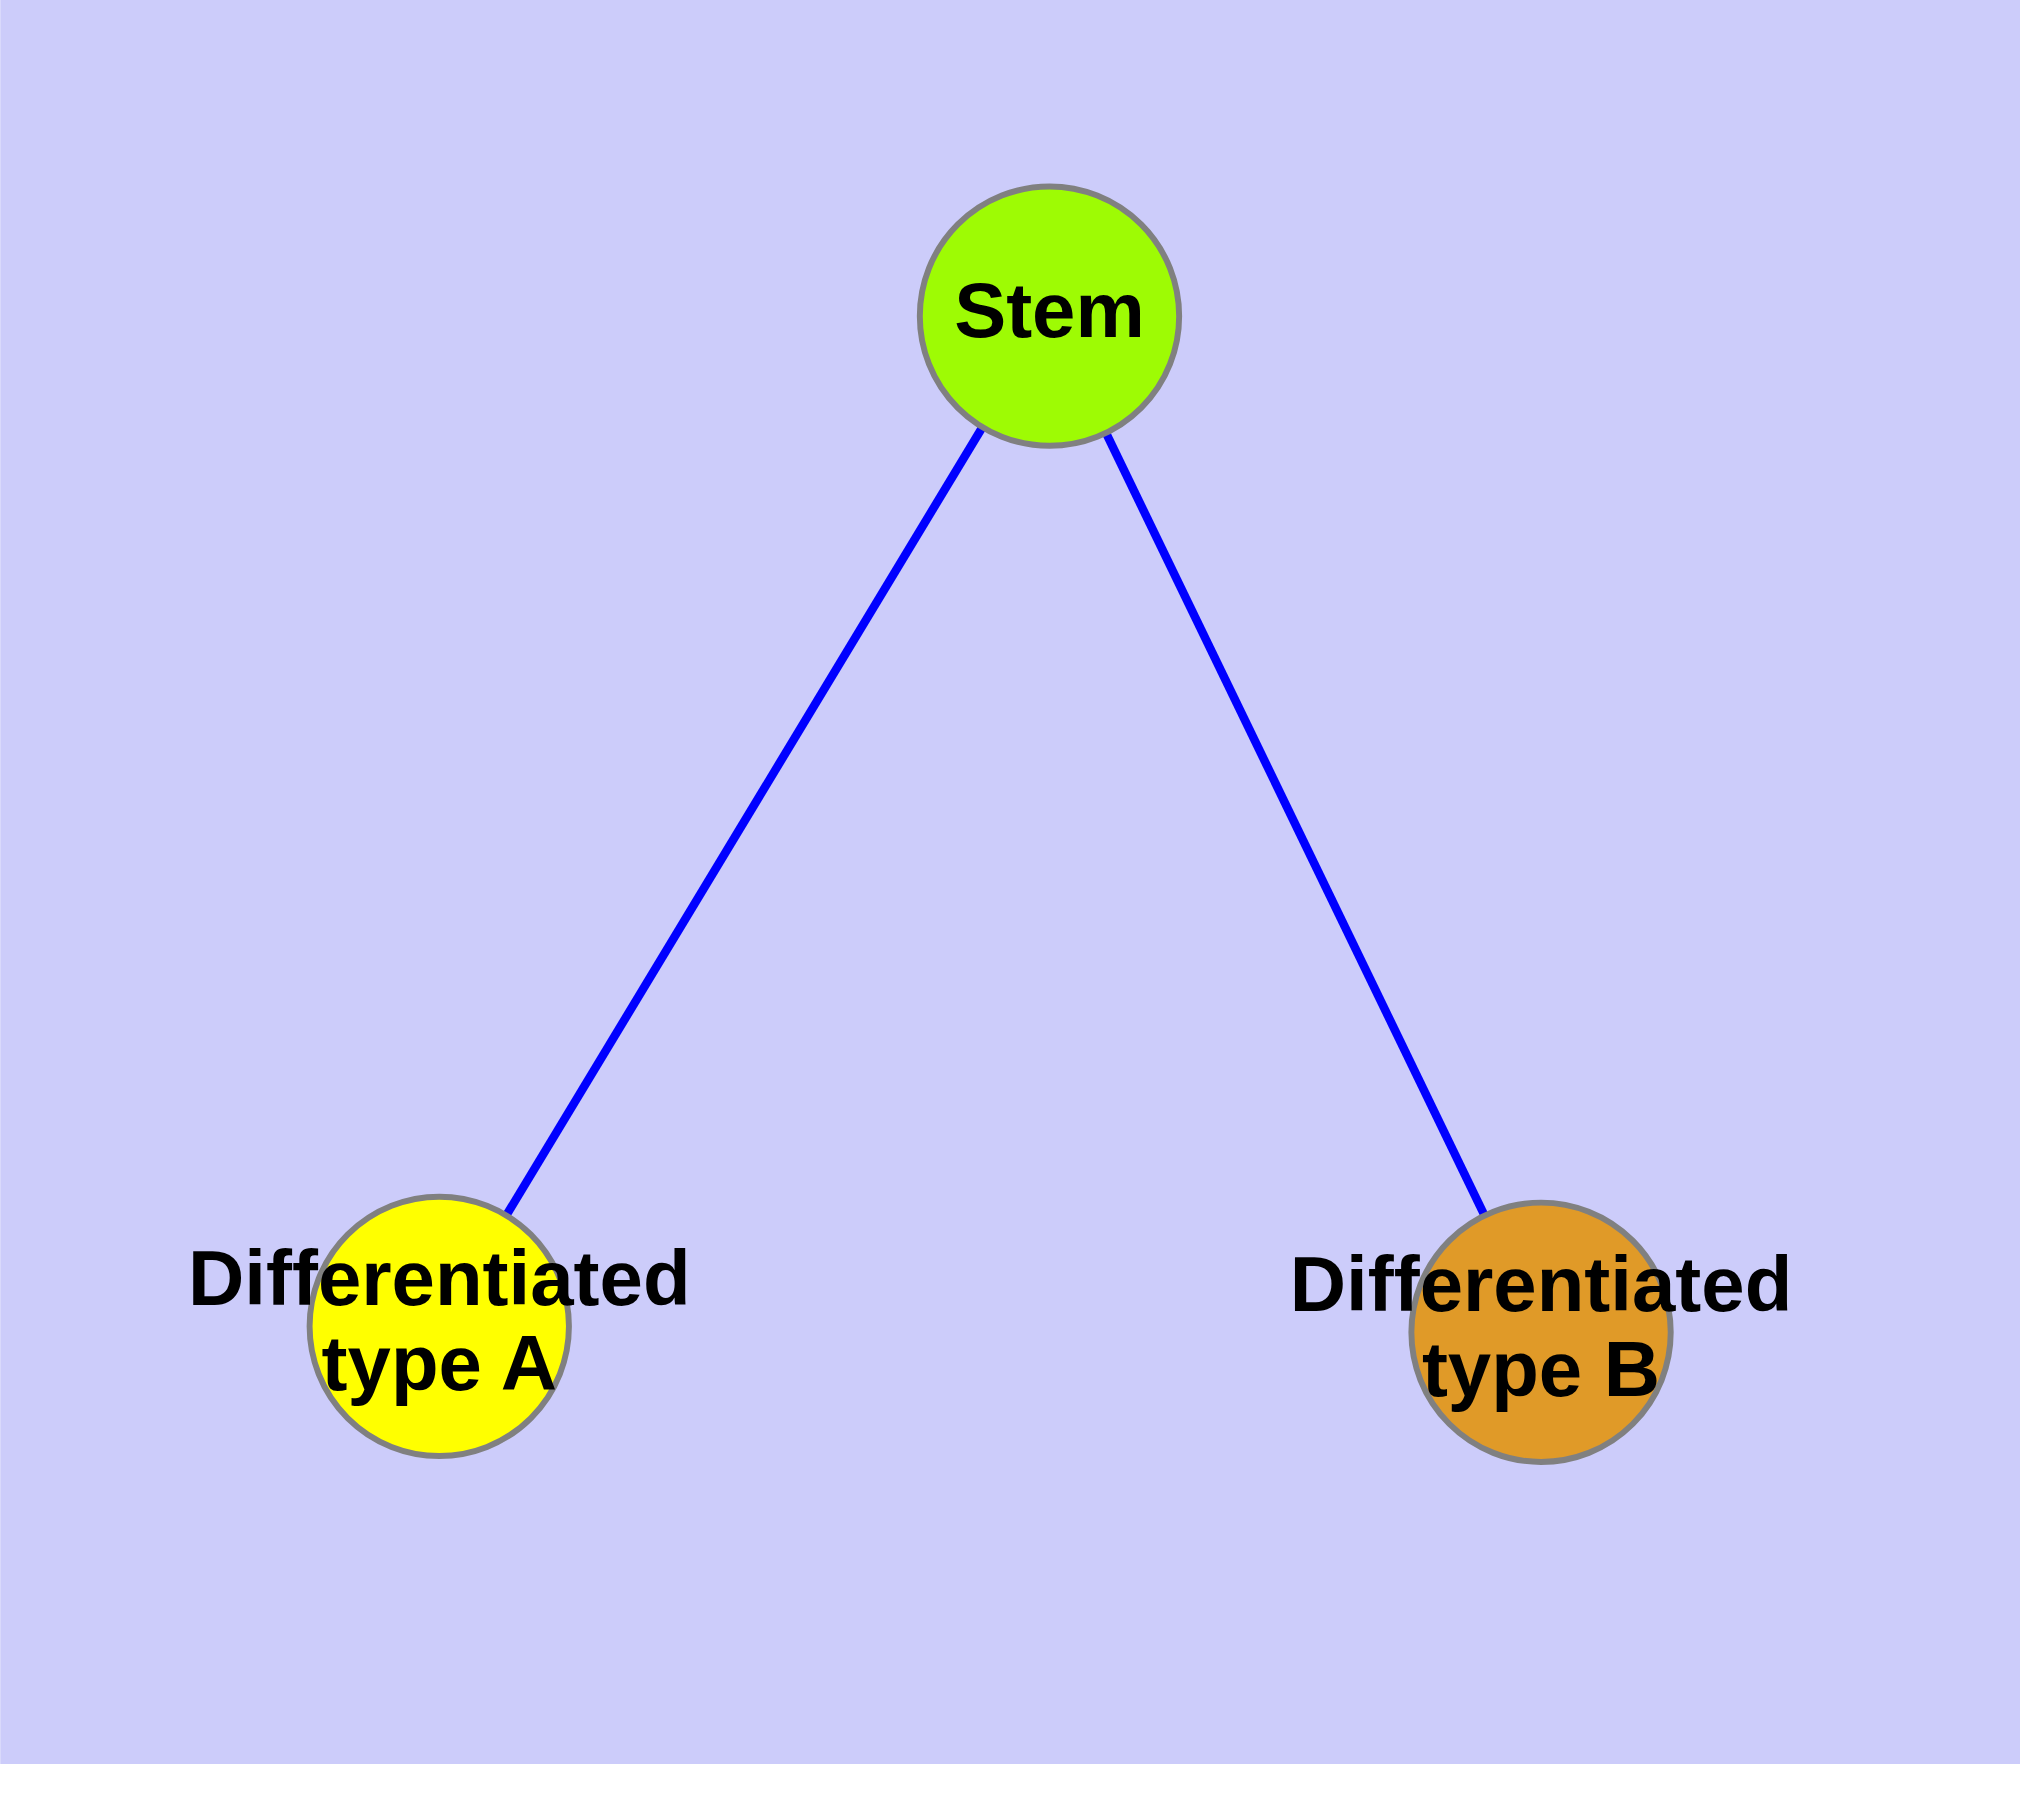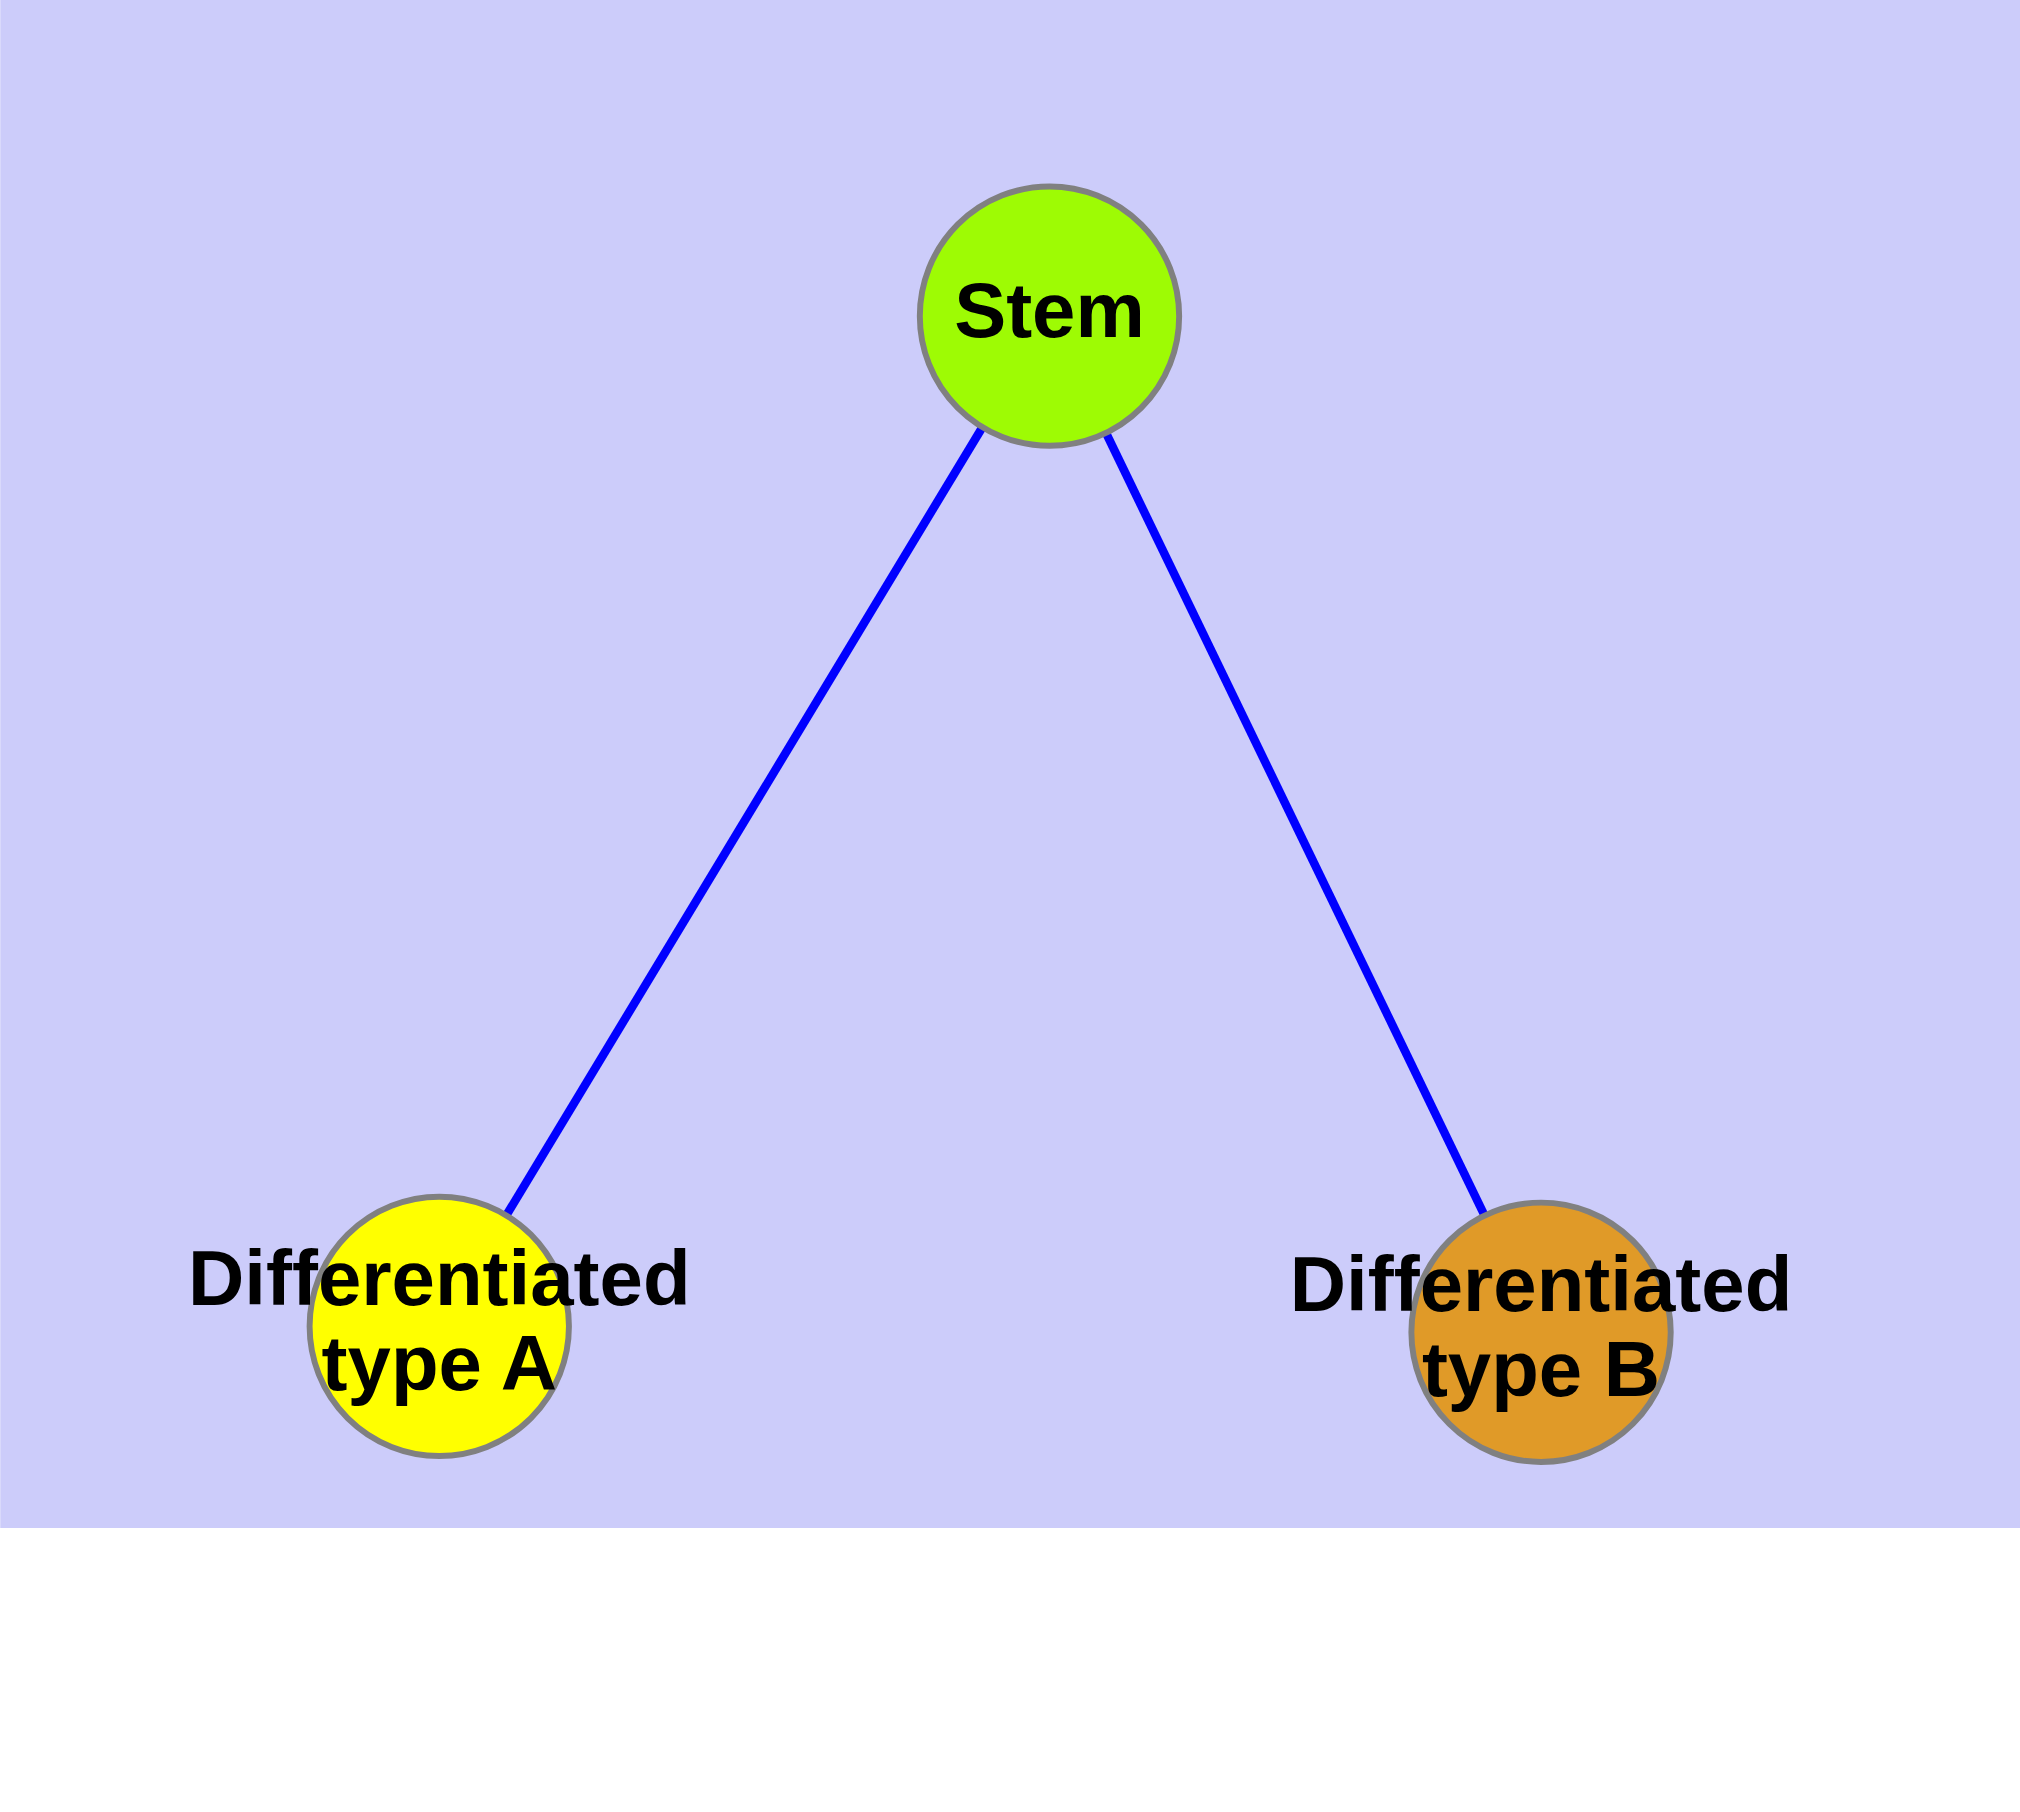--- a/index.html
+++ b/index.html
@@ -28,21 +28,21 @@
     font-weight: bold;
     fill: #000000;
     text-anchor: middle;
     dominant-baseline: middle;
     white-space: pre;
   }
 </style>
 </head>
 <body>
 
-<div id="canvas" style="width: 2021px; height: 1528px;">
+<div id="canvas" style="width: 2021px; height: 1764px;">
   <svg id="graph-svg" viewBox="0 0 2384 2138" xmlns="http://www.w3.org/2000/svg" style="width: 2021px; height: 1812px;">
 
     <rect id="bg-rect" x="0" y="0" width="2384" height="2138" fill="#ccccfa"></rect>
 
     <g id="edges-layer">
         <line x1="1166.133113710791" y1="491.97962285657945" x2="589.8668862892091" y2="1446.0203771434205" stroke="#0000ff" stroke-width="10" stroke-linecap="butt"></line>
         <line x1="1298.5293295730019" y1="498.12873475522287" x2="1757.4706704269981" y2="1446.871265244777" stroke="#0000ff" stroke-width="10" stroke-linecap="butt"></line>
       </g>
     <g id="nodes-layer">
         <circle cx="1238" cy="373" r="153" fill="#9efb04" stroke="#808080" stroke-width="7"></circle>

